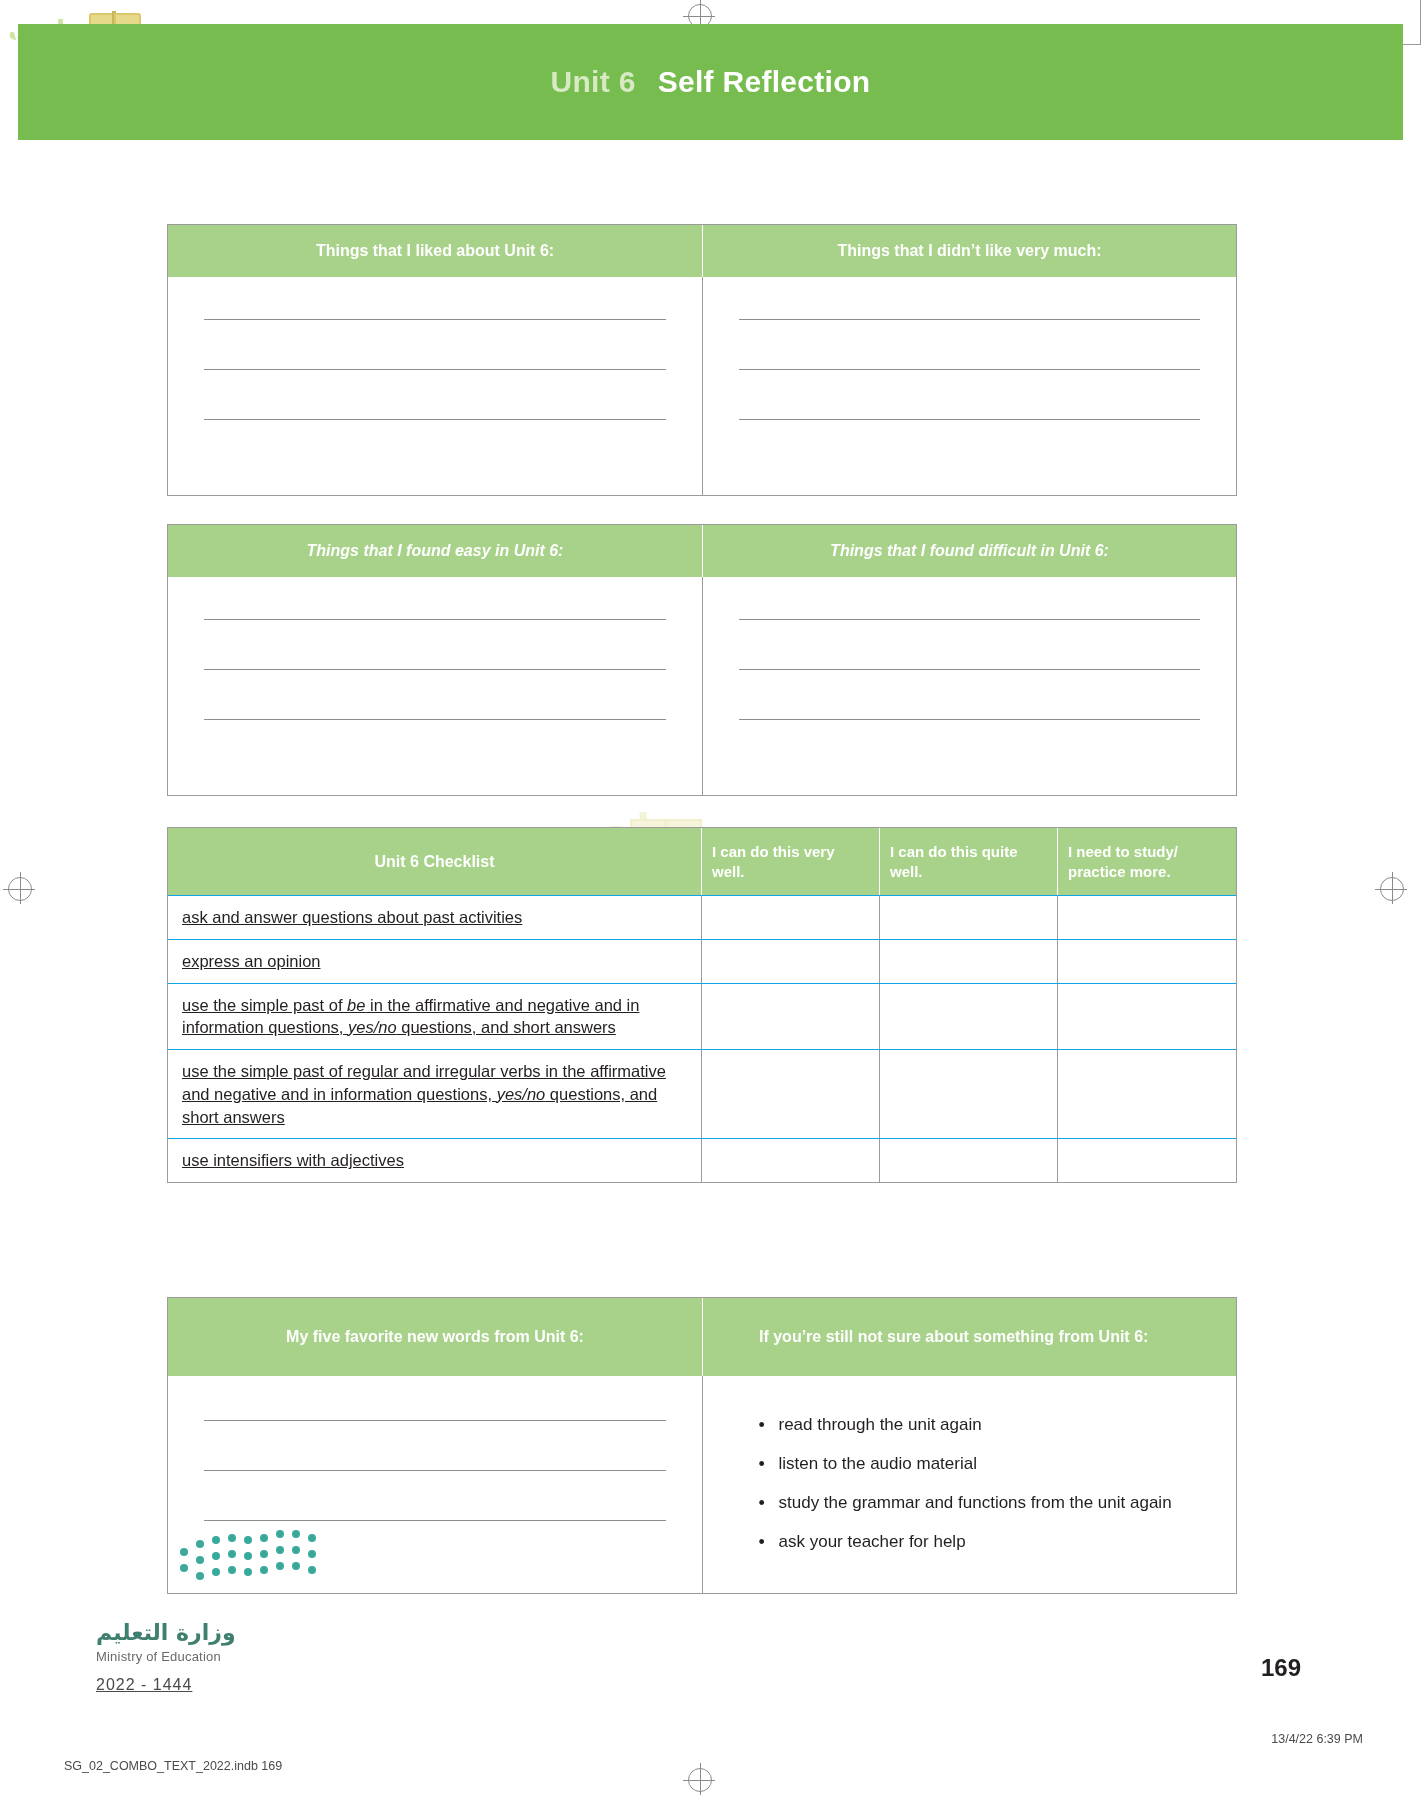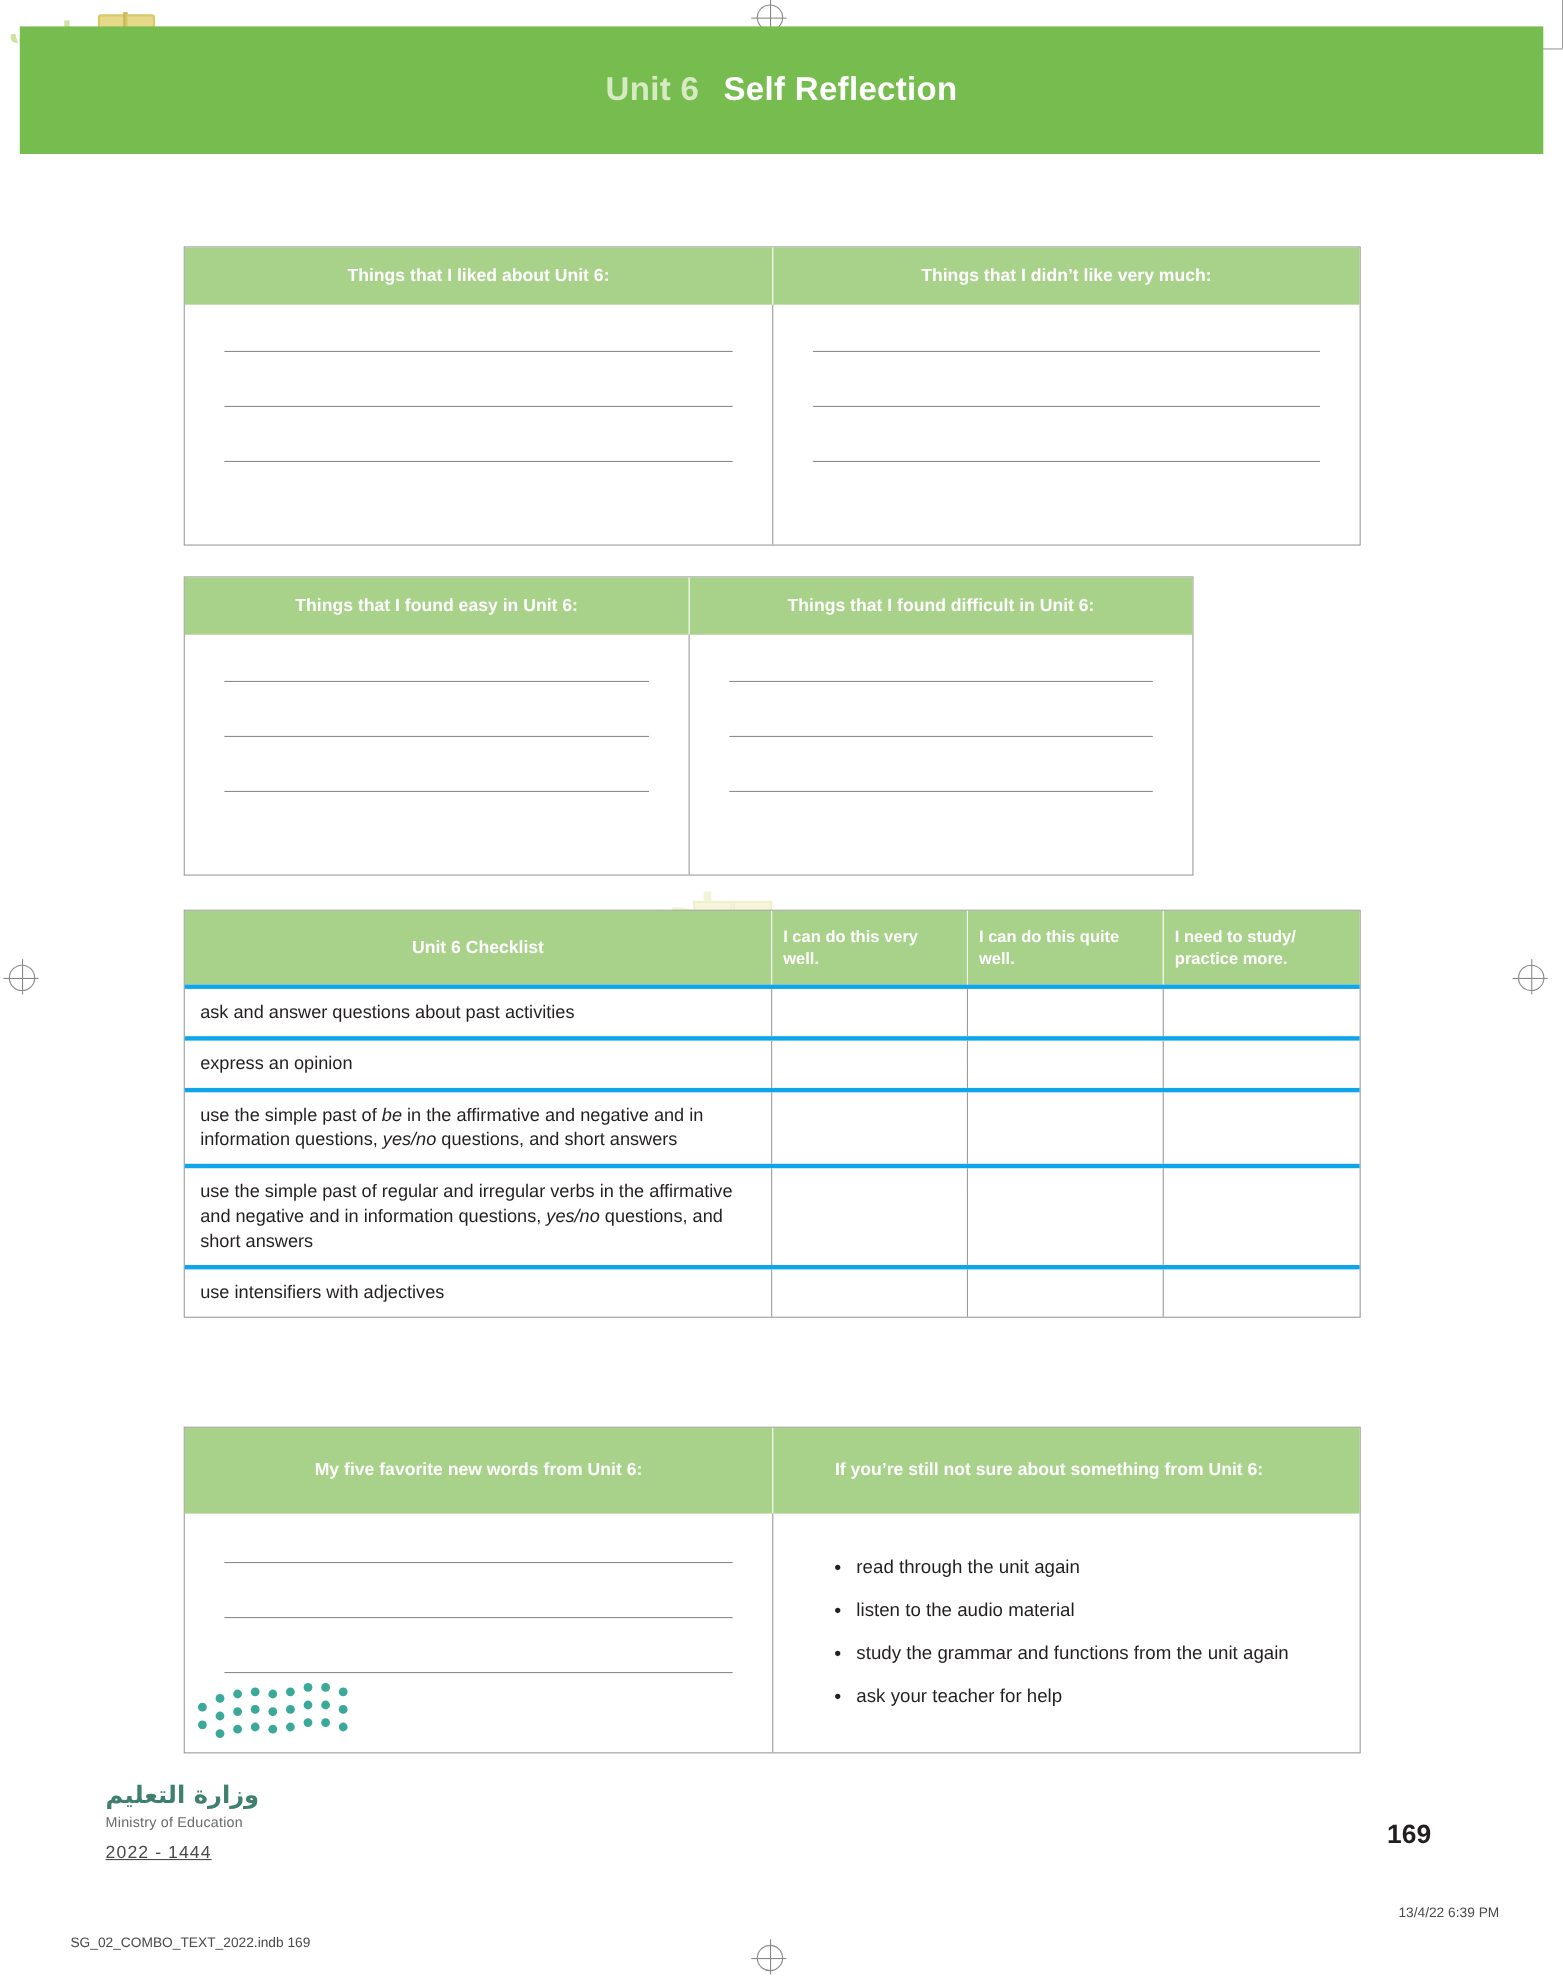--- a/index.html
+++ b/index.html
@@ -157,21 +157,21 @@
   
   .checklist {
     position: absolute;
     left: 167px; top: 827px;
     width: 1070px;
     border: 1px solid #9b9b9b;
     box-sizing: border-box;
     background: transparent;
   }
   .cl-row { display: flex; }
-  .cl-row + .cl-row { border-top: 4px solid #0ea5e9; }
+  .cl-row + .cl-row { border-top: 1px solid #0ea5e9; text-decoration: underline; }
   .cl-head { background: #a8d28a; }
   .cl-c0 { width: 533px; box-sizing: border-box; }
   .cl-c1 { width: 178px; box-sizing: border-box; border-left: 1px solid #9b9b9b; }
   .cl-c2 { width: 178px; box-sizing: border-box; border-left: 1px solid #9b9b9b; }
   .cl-c3 { width: 179px; box-sizing: border-box; border-left: 1px solid #9b9b9b; }
   .cl-head .cl-c0 {
     color: #ffffff; font-weight: bold; font-size: 16px;
     display: flex; align-items: center; justify-content: center; padding: 14px 8px;
   }
   .cl-head .hx {
@@ -299,21 +299,21 @@
     <div class="bcell" style="width:535px; border-left:1px solid #9b9b9b;">
       <div class="writing-lines">
         <div class="ln"></div>
         <div class="ln"></div>
         <div class="ln"></div>
       </div>
     </div>
   </div>
 </div>
 
-<div class="tbl" style="left:167px; top:524px; width:918px; height:272px;">
+<div class="tbl" style="left:167px; top:524px; width:1070px; height:272px;font-style:italic;">
   <div class="tbl-head">
     <div class="hcell" style="width:534px; height:52px;">Things that I found easy in Unit 6:</div>
     <div class="hcell" style="width:534px; height:52px; border-left:1px solid #ffffff;">Things that I found difficult in Unit 6:</div>
   </div>
   <div class="tbl-body" style="height:218px;">
     <div class="bcell" style="width:534px;">
       <div class="writing-lines">
         <div class="ln"></div>
         <div class="ln"></div>
         <div class="ln"></div>

